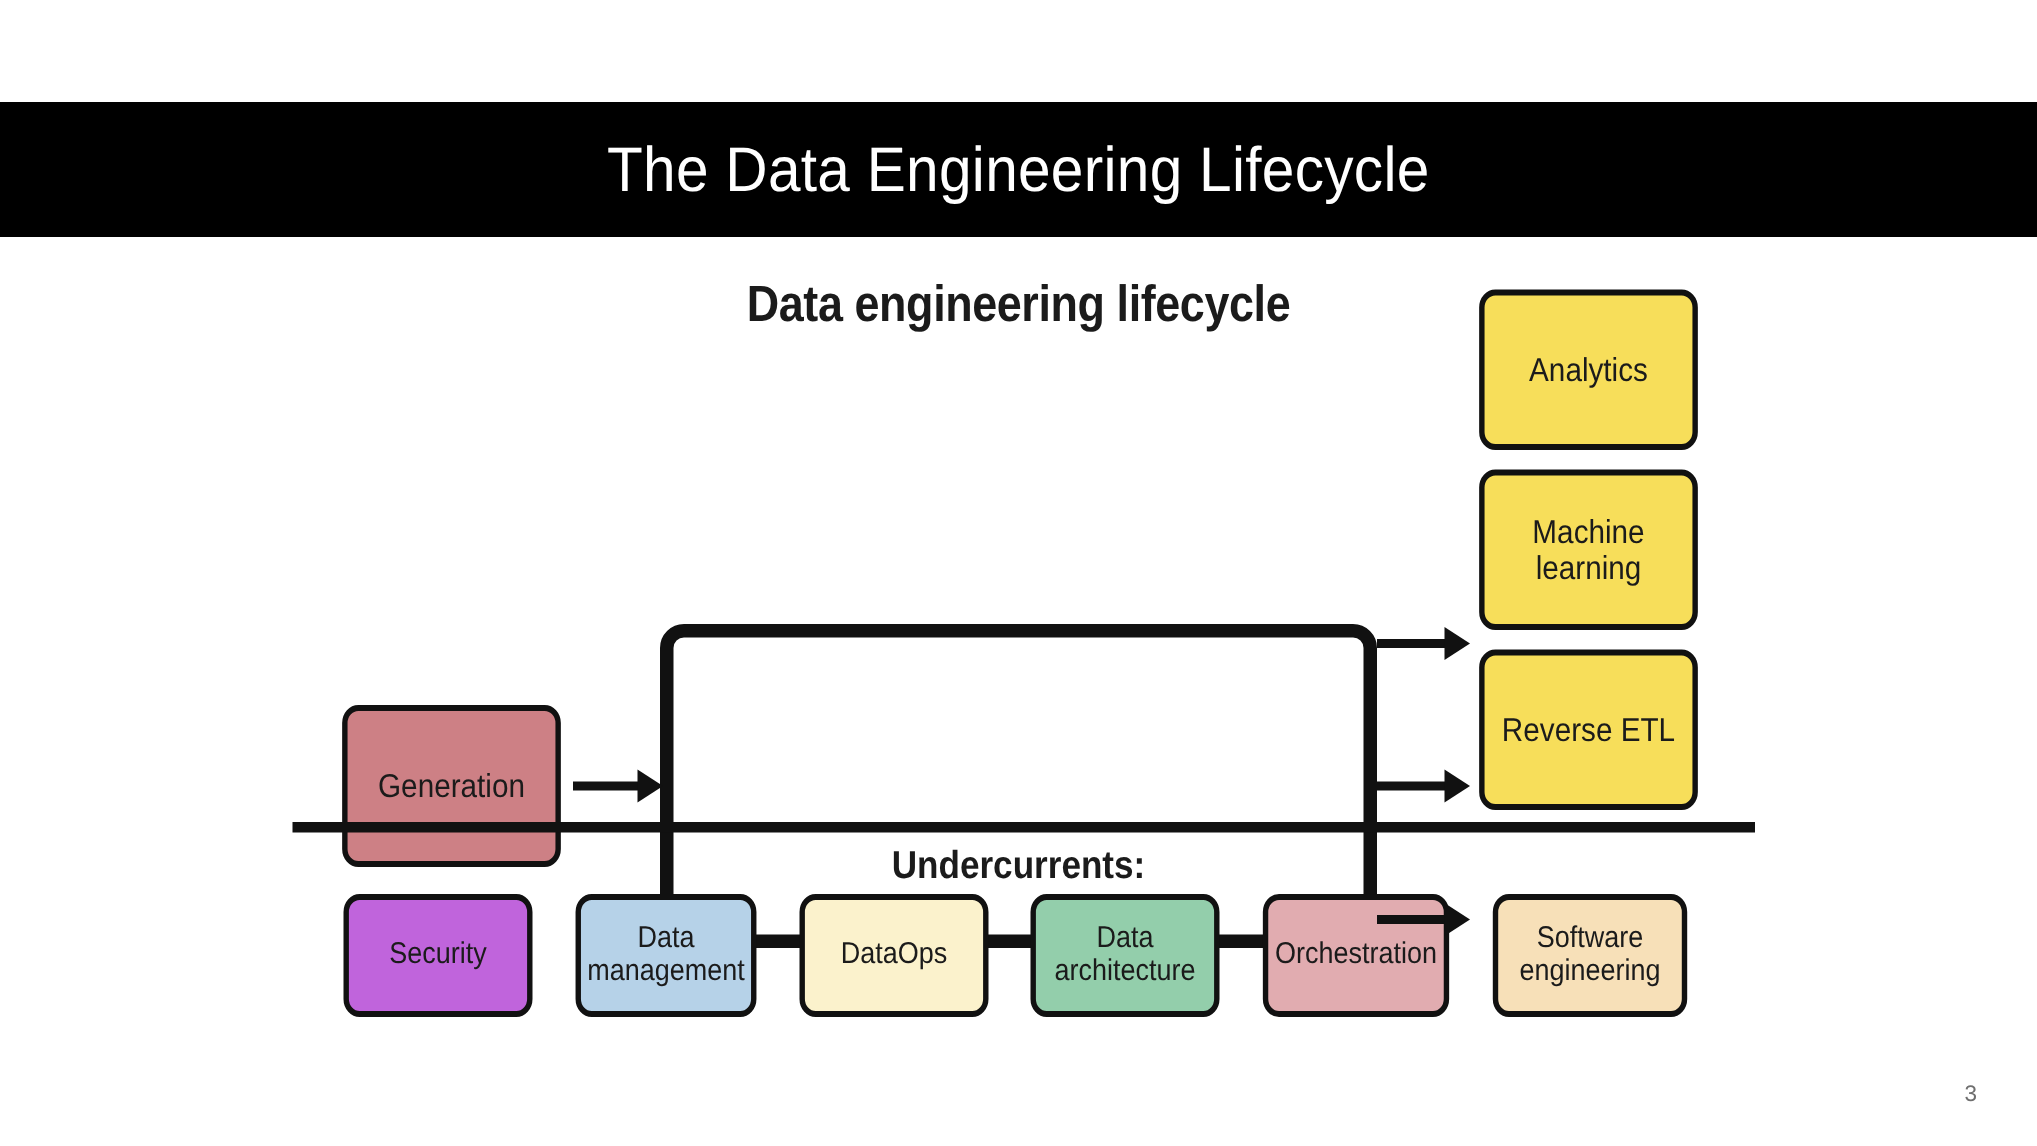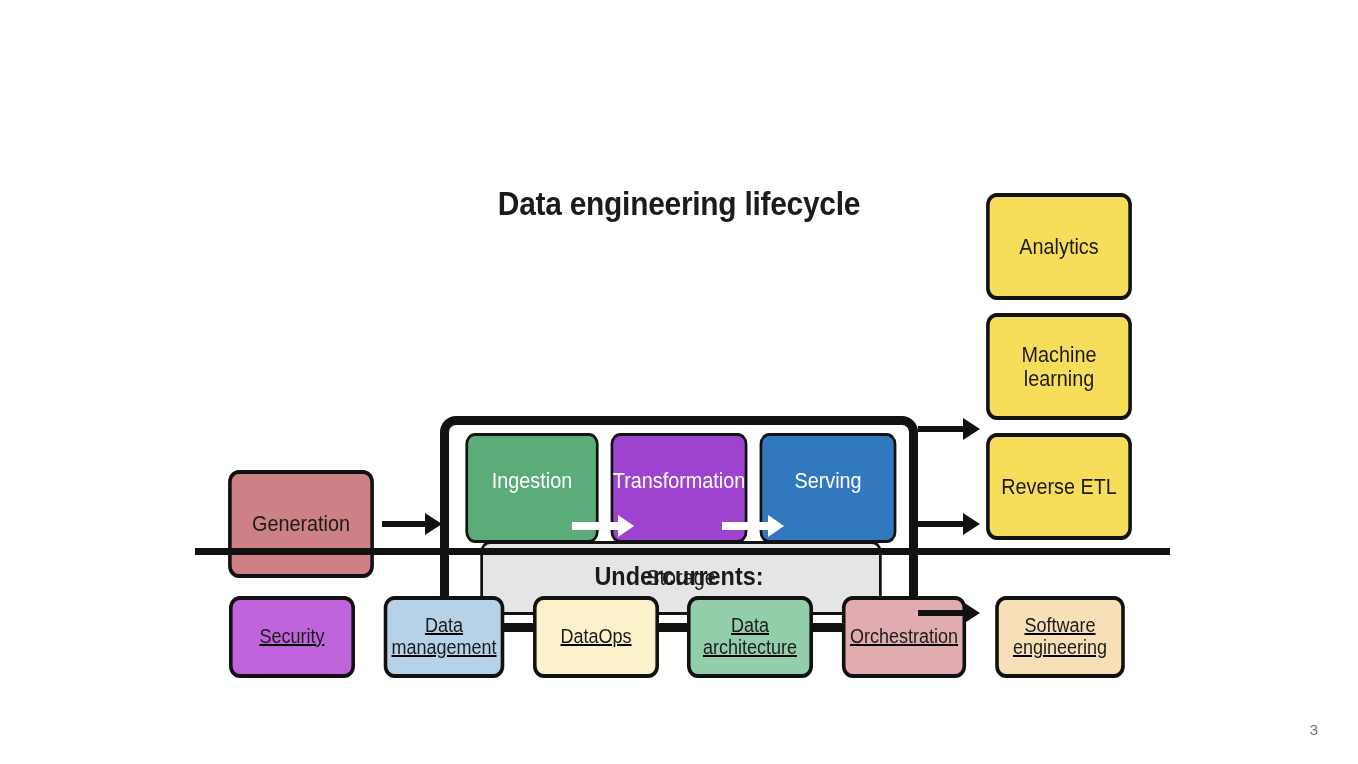--- a/index.html
+++ b/index.html
@@ -255,21 +255,20 @@
   }
   #undercurrents-row {
     position: absolute;
     left: 222px;
     top: 438px;
     width: 910px;
     height: 82px;
     display: flex;
     justify-content: space-between;
     align-items: stretch;
-    text-decoration: underline;
   }
   .uc {
     position: relative;
     box-sizing: border-box;
     border: 4px solid #111111;
     border-radius: 12px;
     display: flex;
     align-items: center;
     justify-content: center;
     text-align: center;
@@ -295,50 +294,39 @@
     font-family: "Liberation Sans", sans-serif;
     font-size: 15px;
     color: #6f6f6f;
   }
 </style>
 </head>
 <body>
 
 <div id="slide">
 
+  <div class="title-banner">
+    <div class="title-text">The Data Engineering Lifecycle</div>
+  </div>
 
   <div id="diagram">
 
     <div class="diagram-title">Data engineering lifecycle</div>
 
     <div class="node" id="generation">
       <span class="lbl">Generation</span>
     </div>
 
     <div class="barrow" id="barrow-gen">
       <div class="shaft"></div>
       <div class="head"></div>
     </div>
 
     <div id="lifecycle-container"></div>
 
-    <div id="lifecycle-inner">
-      <div class="stage" id="ingestion">
-        <span class="lbl">Ingestion</span>
-      </div>
-      <div class="stage" id="transformation">
-        <span class="lbl">Transformation</span>
-      </div>
-      <div class="stage" id="serving">
-        <span class="lbl">Serving</span>
-      </div>
-      <div id="storage">
-        <span class="lbl">Storage</span>
-      </div>
-    </div>
 
     <div class="warrow" id="warrow-1">
       <div class="shaft"></div>
       <div class="head"></div>
     </div>
     <div class="warrow" id="warrow-2">
       <div class="shaft"></div>
       <div class="head"></div>
     </div>
 

